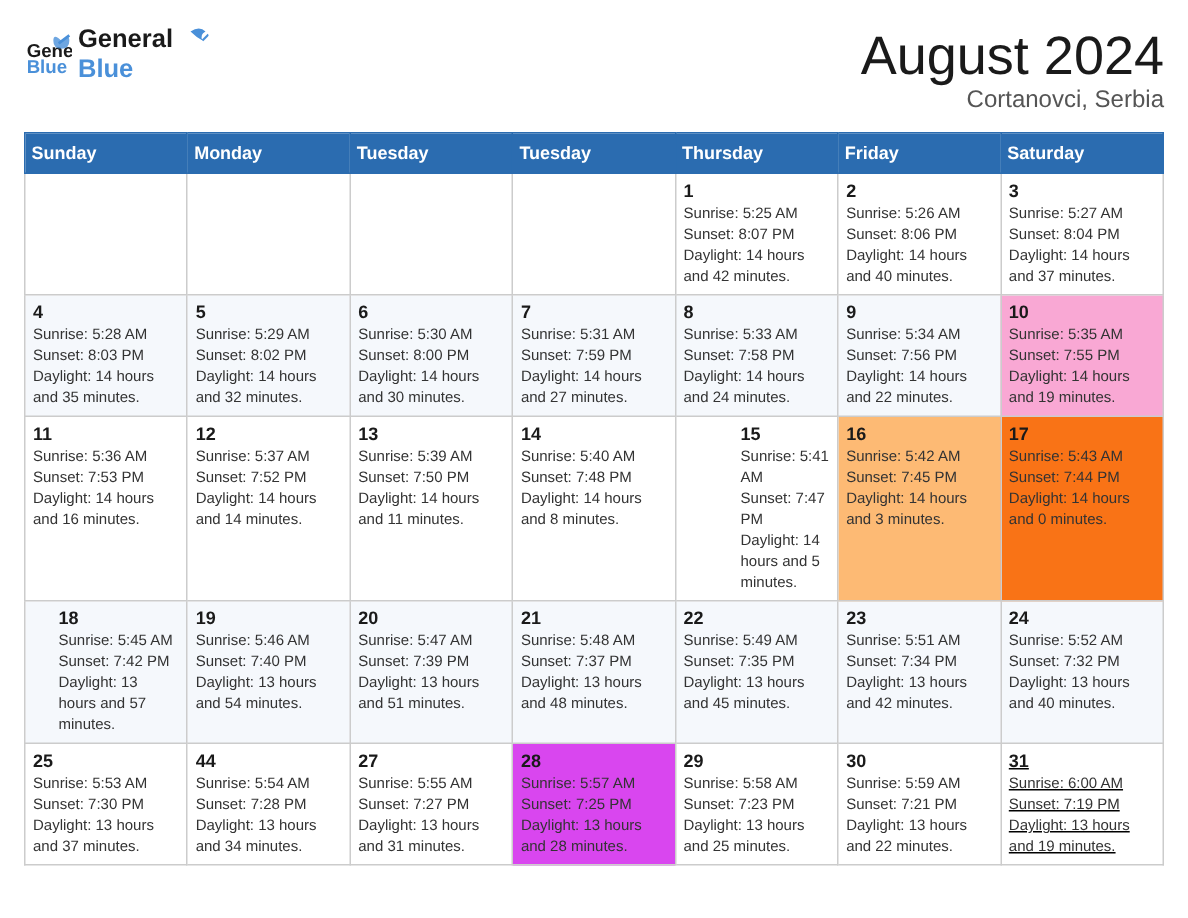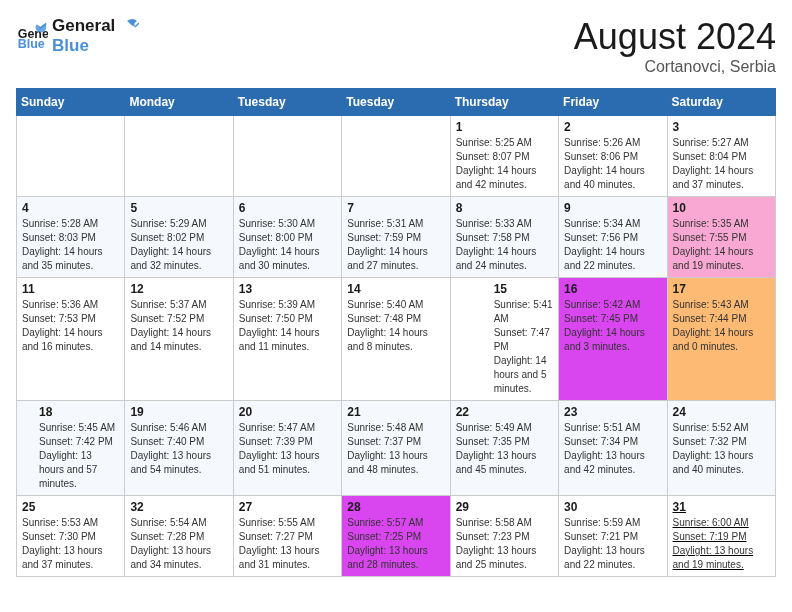--- a/index.html
+++ b/index.html
@@ -182,25 +182,25 @@
           <div class="day-detail">Sunrise: 5:39 AM<br>Sunset: 7:50 PM<br>Daylight: 14 hours and 11 minutes.</div>
         </td>
         <td style="background: rgb(255, 255, 255);">
           <div class="day-num">14</div>
           <div class="day-detail">Sunrise: 5:40 AM<br>Sunset: 7:48 PM<br>Daylight: 14 hours and 8 minutes.</div>
         </td>
         <td style="background: rgb(255, 255, 255); padding-left: 43px;">
           <div class="day-num">15</div>
           <div class="day-detail">Sunrise: 5:41 AM<br>Sunset: 7:47 PM<br>Daylight: 14 hours and 5 minutes.</div>
         </td>
-        <td style="background: #d946ef;">
+        <td style="background: #fdba74;">
           <div class="day-num">16</div>
           <div class="day-detail">Sunrise: 5:42 AM<br>Sunset: 7:45 PM<br>Daylight: 14 hours and 3 minutes.</div>
         </td>
-        <td style="background: #fdba74;">
+        <td style="background: #f97316;">
           <div class="day-num">17</div>
           <div class="day-detail">Sunrise: 5:43 AM<br>Sunset: 7:44 PM<br>Daylight: 14 hours and 0 minutes.</div>
         </td>
       </tr>
       <tr>
         <td style="background: rgb(245, 248, 252); padding-left: 22px;">
           <div class="day-num">18</div>
           <div class="day-detail">Sunrise: 5:45 AM<br>Sunset: 7:42 PM<br>Daylight: 13 hours and 57 minutes.</div>
         </td>
         <td style="background: rgb(245, 248, 252);">
@@ -227,21 +227,21 @@
           <div class="day-num">24</div>
           <div class="day-detail">Sunrise: 5:52 AM<br>Sunset: 7:32 PM<br>Daylight: 13 hours and 40 minutes.</div>
         </td>
       </tr>
       <tr>
         <td style="background: rgb(255, 255, 255);">
           <div class="day-num">25</div>
           <div class="day-detail">Sunrise: 5:53 AM<br>Sunset: 7:30 PM<br>Daylight: 13 hours and 37 minutes.</div>
         </td>
         <td style="background: rgb(255, 255, 255);">
-          <div class="day-num">32</div>
+          <div class="day-num">44</div>
           <div class="day-detail">Sunrise: 5:54 AM<br>Sunset: 7:28 PM<br>Daylight: 13 hours and 34 minutes.</div>
         </td>
         <td style="background: rgb(255, 255, 255);">
           <div class="day-num">27</div>
           <div class="day-detail">Sunrise: 5:55 AM<br>Sunset: 7:27 PM<br>Daylight: 13 hours and 31 minutes.</div>
         </td>
         <td style="background: #d946ef;">
           <div class="day-num">28</div>
           <div class="day-detail">Sunrise: 5:57 AM<br>Sunset: 7:25 PM<br>Daylight: 13 hours and 28 minutes.</div>
         </td>

